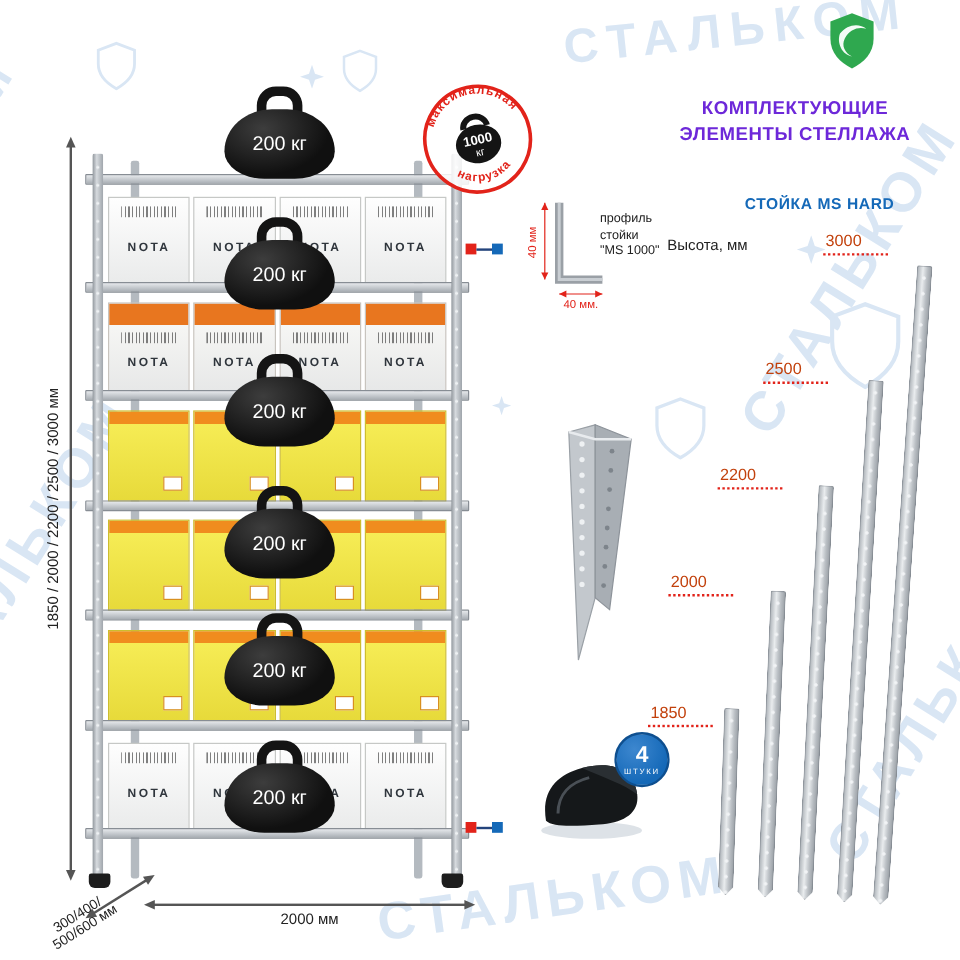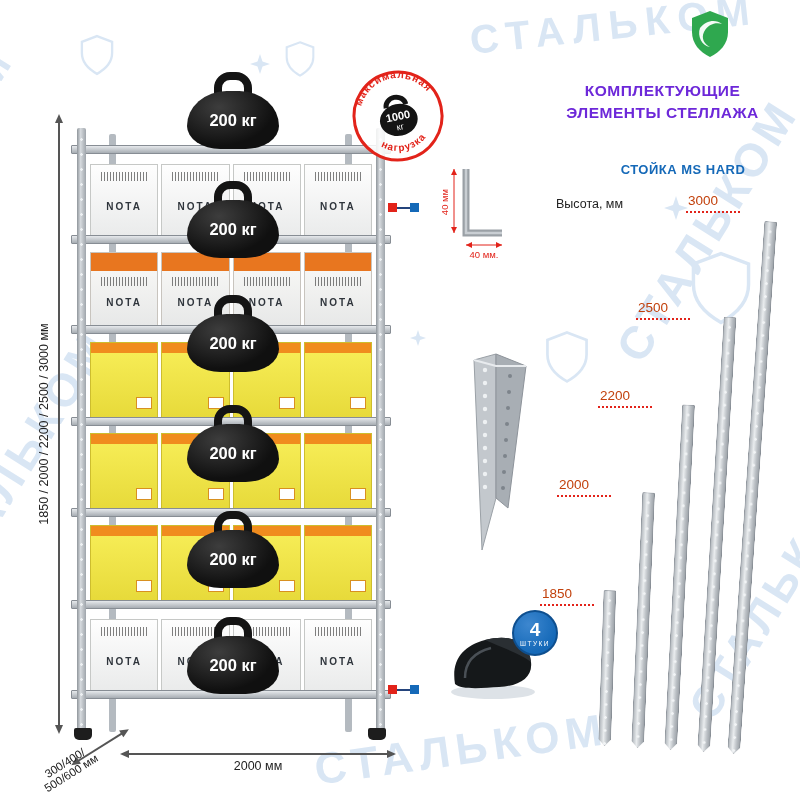--- a/index.html
+++ b/index.html
@@ -45,21 +45,21 @@
 
   
   #built{position:absolute;inset:0;z-index:5;pointer-events:none;}
   .kettlebell{position:absolute;width:92px;height:62px;}
   .kb-handle{position:absolute;top:-15px;left:50%;transform:translateX(-50%);
              width:38px;height:32px;border:8px solid #141414;border-radius:16px 16px 6px 6px;box-sizing:border-box;}
   .kb-body{position:absolute;left:0;top:4px;width:92px;height:58px;
            background:radial-gradient(ellipse at 35% 28%,#3d3d3d,#101010 65%);
            border-radius:50% 50% 42% 42% / 70% 70% 46% 46%;
            display:flex;align-items:center;justify-content:center;}
-  .kb-label{color:#fff;font-weight:bold;font-size:16.5px;white-space:nowrap;}
+  .kb-label{color:#fff;font-weight:normal;font-size:16.5px;white-space:nowrap;}
 
   
   .stamp{position:absolute;left:350px;top:68px;width:96px;height:96px;z-index:7;transform:rotate(-12deg);}
   .stamp-text{font-size:10px;font-weight:bold;fill:#e2231a;letter-spacing:1px;}
   .stamp-w1{font-size:11px;font-weight:bold;fill:#fff;text-anchor:middle;}
   .stamp-w2{font-size:9px;fill:#fff;text-anchor:middle;}
 
   
   .dim{z-index:3;}
   .vdim-line{position:absolute;left:58px;top:122px;width:2px;height:604px;background:#555;}
@@ -292,20 +292,23 @@
     <polyline points="26,6 26,70 62,70" fill="none" stroke="#c9ced3" stroke-width="2.5"></polyline>
     <line x1="14" y1="6" x2="14" y2="70" stroke="#e2231a" stroke-width="1"></line>
     <path d="M14,6 l-3,6 h6 Z" fill="#e2231a"></path>
       <path d="M14,70 l-3,-6 h6 Z" fill="#e2231a"></path>
     <line x1="26" y1="82" x2="62" y2="82" stroke="#e2231a" stroke-width="1"></line>
     <path d="M26,82 l6,-3 v6 Z" fill="#e2231a"></path>
       <path d="M62,82 l-6,-3 v6 Z" fill="#e2231a"></path>
   </svg>
   <div class="dim40v">40 мм</div>
   <div class="dim40h">40 мм.</div>
+  <div class="profile-label">профиль
+стойки
+"MS 1000"</div>
 
   <svg class="angle-svg" width="100" height="215" viewBox="0 0 100 215">
     <polygon points="26,10 48,4 48,148 34,200" fill="#c3c8cd" stroke="#9aa0a6" stroke-width="1"></polygon>
     <polygon points="48,4 78,16 60,158 48,148" fill="#a8aeb4" stroke="#8d939a" stroke-width="1"></polygon>
     <polyline points="26,10 48,16 78,16" fill="none" stroke="#e8ebee" stroke-width="2"></polyline>
     <g fill="#eef1f3">
       <circle cx="37" cy="20" r="2.2"></circle>
         <circle cx="37" cy="33" r="2.2"></circle>
         <circle cx="37" cy="46" r="2.2"></circle>
       <circle cx="37" cy="59" r="2.2"></circle>

